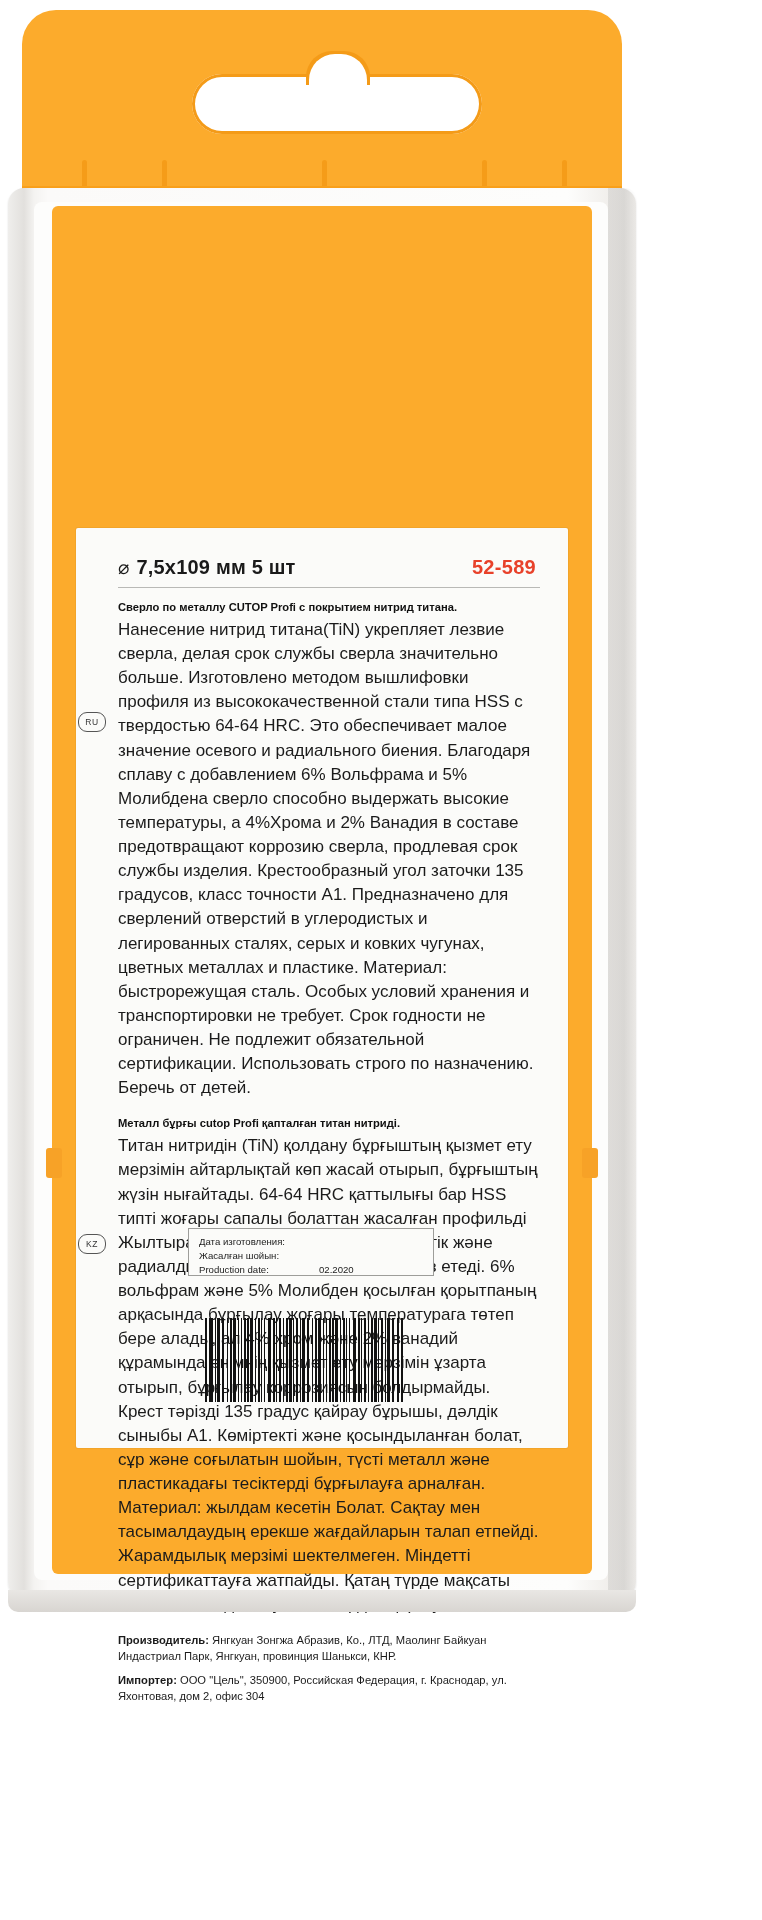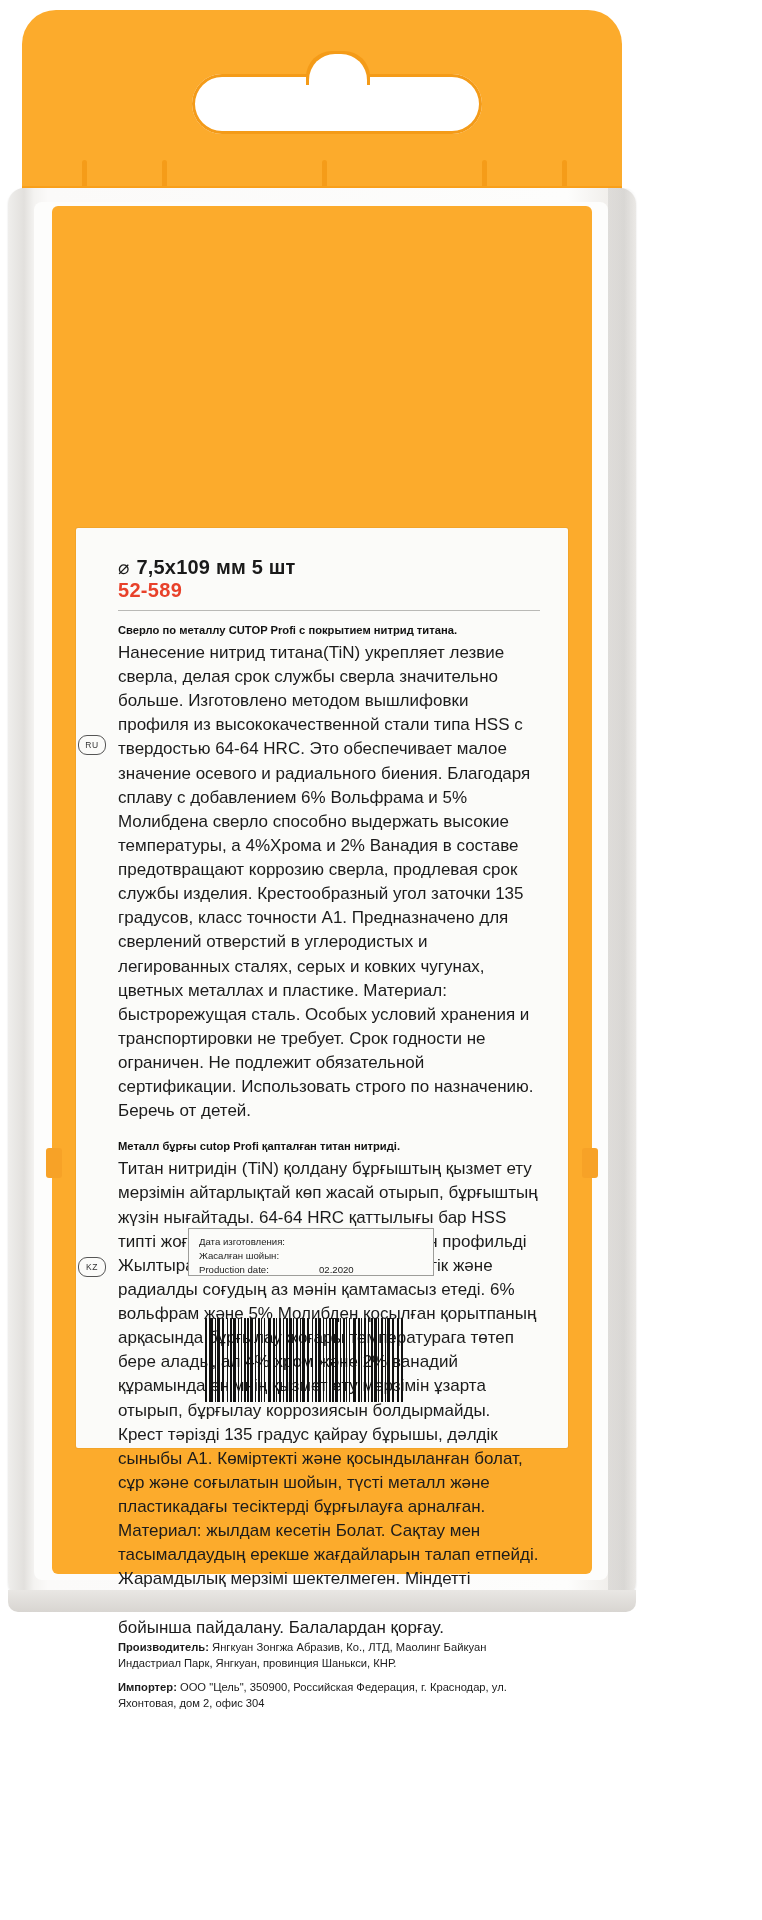--- a/index.html
+++ b/index.html
@@ -127,21 +127,20 @@
     right: 28px;
     bottom: 18px;
   }
 
   
   .title-row {
     display: flex;
     align-items: baseline;
     justify-content: space-between;
     padding-right: 4px;
-    flex-direction: column;
   }
   .size-text {
     font-size: 20px;
     font-weight: bold;
     color: #1a1a1a;
     letter-spacing: 0.2px;
   }
   .dia-symbol {
     font-size: 19px;
     color: #1a1a1a;
@@ -189,20 +188,21 @@
     color: #333;
     display: flex;
     align-items: center;
     justify-content: center;
     letter-spacing: 0.5px;
   }
   .badge-ru { top: 112px; }
   .badge-kz { top: 118px; }
 
   .maker-block {
+    margin-top: 16px;
     font-size: 11.2px;
     color: #1b1b1b;
     line-height: 1.42;
   }
   .maker-block b { font-weight: bold; }
 
   
   .date-box {
     position: absolute;
     left: 112px;

